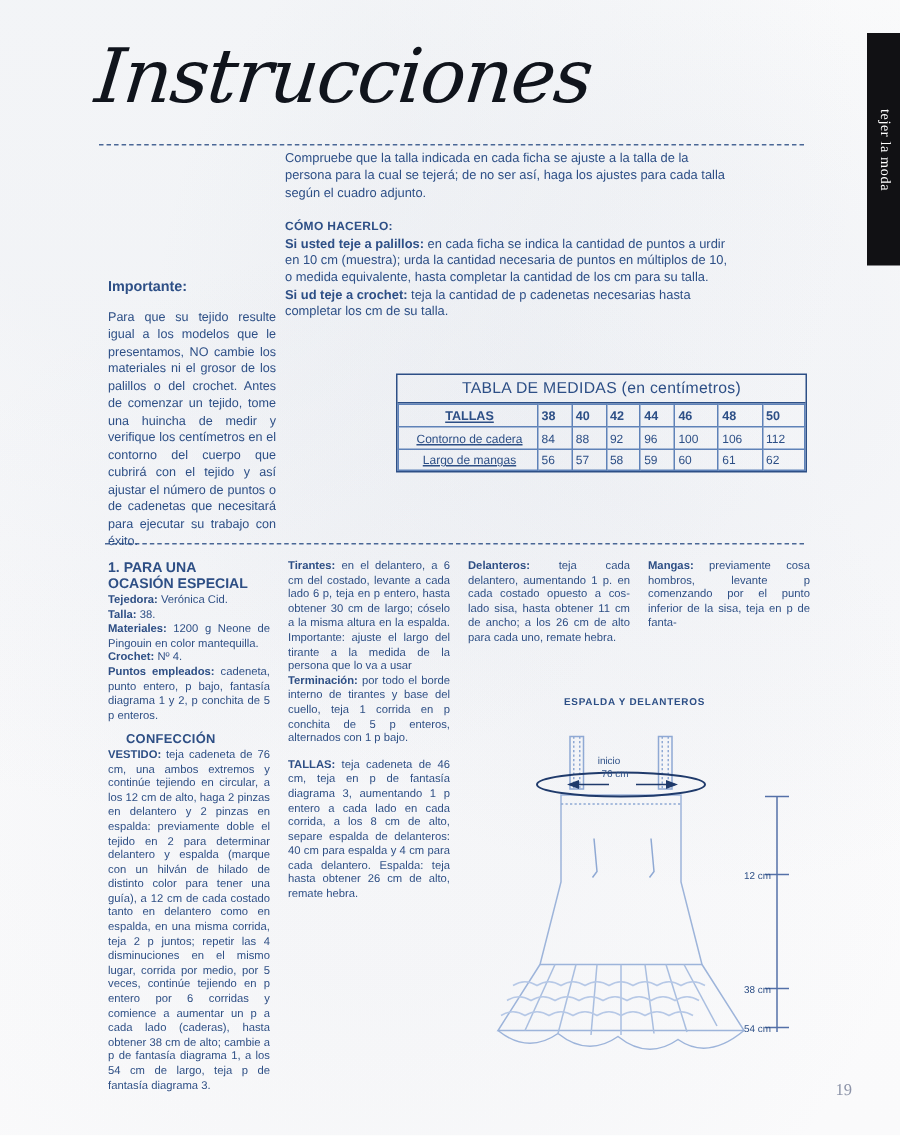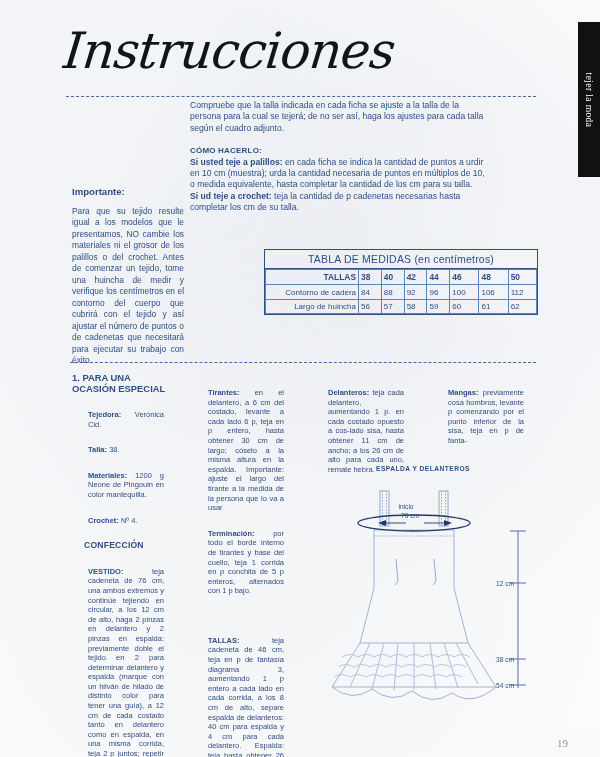--- a/index.html
+++ b/index.html
@@ -94,56 +94,56 @@
   .tabla th,.tabla td{
     border:.9px solid #5f82b8;
     font-size:8px;
     color:#2d4f86;
     padding:2.2px 2px;
     text-align:left;
     font-weight:normal;
   }
   .tabla thead th{font-weight:bold;font-size:8.4px;}
   .tabla th.rowhead,.tabla td.rowhead{
-    text-align:right;padding-left:4px;width:86px;font-weight:normal;
+    text-align:center;padding-left:4px;width:86px;font-weight:normal;text-decoration:underline;
   }
   .tabla thead th.rowhead{font-weight:bold;}
 
   
   .col{
     position:absolute;top:372px;width:108px;
     font-size:7.5px;line-height:9.6px;
     text-align:justify;
     color:#2e4f85;
   }
   #col1{left:72px;}
   #col2{left:192px;}
   #col3{left:312px;}
   #col4{left:432px;}
-  .col p{margin:16px;}
+  .col p{margin:0;}
   .col .spacer{height:8px;}
   .col h2{
     margin:0 0 1px 0;font-size:9.4px;line-height:11px;font-weight:bold;
   }
   .col h4{margin:7px 0 0 12px;font-size:8.6px;font-weight:bold;letter-spacing:.2px;}
 
   
   .diagram{
     position:absolute;left:318px;top:465px;width:250px;height:250px;
   }
   .diagram .cap{
     position:absolute;left:58px;top:0;
     font-size:6.6px;font-weight:bold;letter-spacing:.5px;color:#2d4f86;
   }
   .diagram svg{position:absolute;left:0;top:8px;}
   .dimtxt{font-size:6.6px;fill:#2d4f86;font-family:"Liberation Sans",sans-serif;}
 
   
   .folio{
-    position:absolute;right:32px;bottom:8px;
+    position:absolute;right:32px;bottom:24px;
     font-size:11px;color:#8c93a8;
     font-family:"Liberation Serif",serif;
   }
 </style>
 </head>
 <body>
 
 <div class="paper"></div>
 
 <div class="page">
@@ -190,21 +190,21 @@
           <td class="rowhead">Contorno de cadera</td>
           <td>84</td>
           <td>88</td>
           <td>92</td>
           <td>96</td>
           <td>100</td>
           <td>106</td>
           <td>112</td>
         </tr>
         <tr>
-          <td class="rowhead">Largo de huincha</td>
+          <td class="rowhead">Largo de mangas</td>
           <td>56</td>
           <td>57</td>
           <td>58</td>
           <td>59</td>
           <td>60</td>
           <td>61</td>
           <td>62</td>
         </tr>
       </tbody>
     </table>
@@ -214,20 +214,21 @@
 
   <div class="col" id="col1">
     <h2>
       <span>1. PARA UNA</span><br>
       <span>OCASIÓN ESPECIAL</span>
     </h2>
     <p><span class="b">Tejedora:</span><span> Verónica Cid.</span></p>
     <p><span class="b">Talla:</span><span> 38.</span></p>
     <p><span class="b">Materiales:</span><span> 1200 g Neone de Pingouin en color mantequilla.</span></p>
     <p><span class="b">Crochet:</span><span> Nº 4.</span></p>
+    <p><span class="b">Puntos empleados:</span><span> cadeneta, punto entero, p bajo, fantasía diagrama 1 y 2, p conchita de 5 p enteros.</span></p>
     <h4>CONFECCIÓN</h4>
     <p><span class="b">VESTIDO:</span><span> teja cadeneta de 76 cm, una ambos extremos y continúe tejiendo en circular, a los 12 cm de alto, haga 2 pinzas en delantero y 2 pinzas en espalda: previamente doble el tejido en 2 para determinar delantero y espalda (marque con un hilván de hilado de distinto color para tener una guía), a 12 cm de cada costado tanto en delantero como en espalda, en una misma corrida, teja 2 p juntos; repetir las 4 disminuciones en el mismo lugar, corrida por medio, por 5 veces, continúe tejiendo en p entero por 6 corridas y comience a aumentar un p a cada lado (caderas), hasta obtener 38 cm de alto; cambie a p de fantasía diagrama 1, a los 54 cm de largo, teja p de fantasía diagrama 3.</span></p>
   </div>
 
   <div class="col" id="col2">
     <p><span class="b">Tirantes:</span><span> en el delantero, a 6 cm del costado, levante a cada lado 6 p, teja en p entero, hasta obtener 30 cm de largo; cóselo a la misma altura en la espalda. Importante: ajuste el largo del tirante a la medida de la persona que lo va a usar</span></p>
     <p><span class="b">Terminación:</span><span> por todo el borde interno de tirantes y base del cuello, teja 1 corrida en p conchita de 5 p enteros, alternados con 1 p bajo.</span></p>
     <div class="spacer"></div>
     <p><span class="b">TALLAS:</span><span> teja cadeneta de 46 cm, teja en p de fantasía diagrama 3, aumentando 1 p entero a cada lado en cada corrida, a los 8 cm de alto, separe espalda de delanteros: 40 cm para espalda y 4 cm para cada delantero. Espalda: teja hasta obtener 26 cm de alto, remate hebra.</span></p>
   </div>

